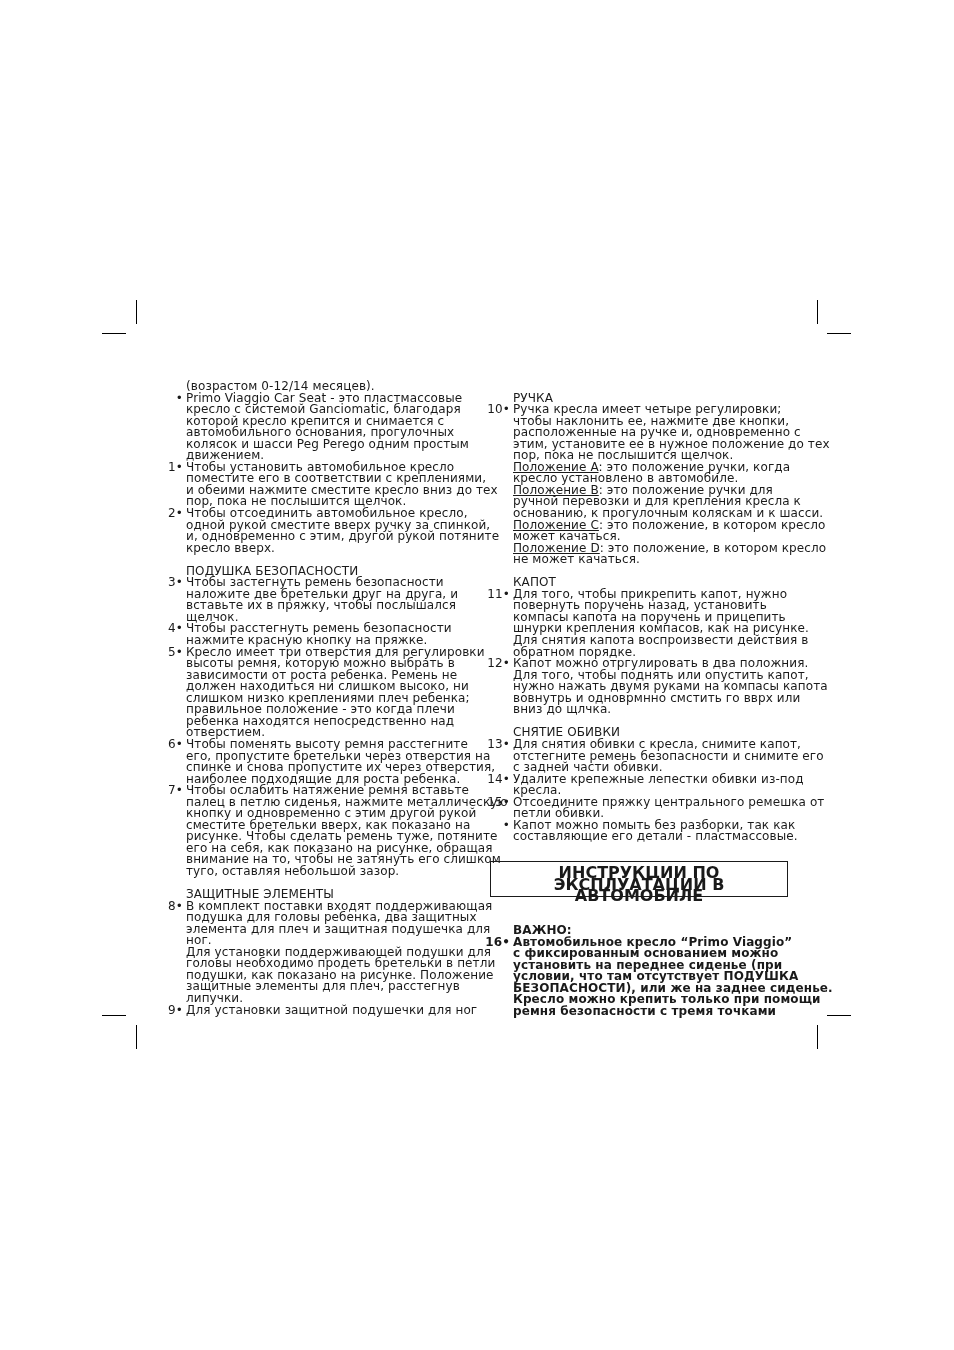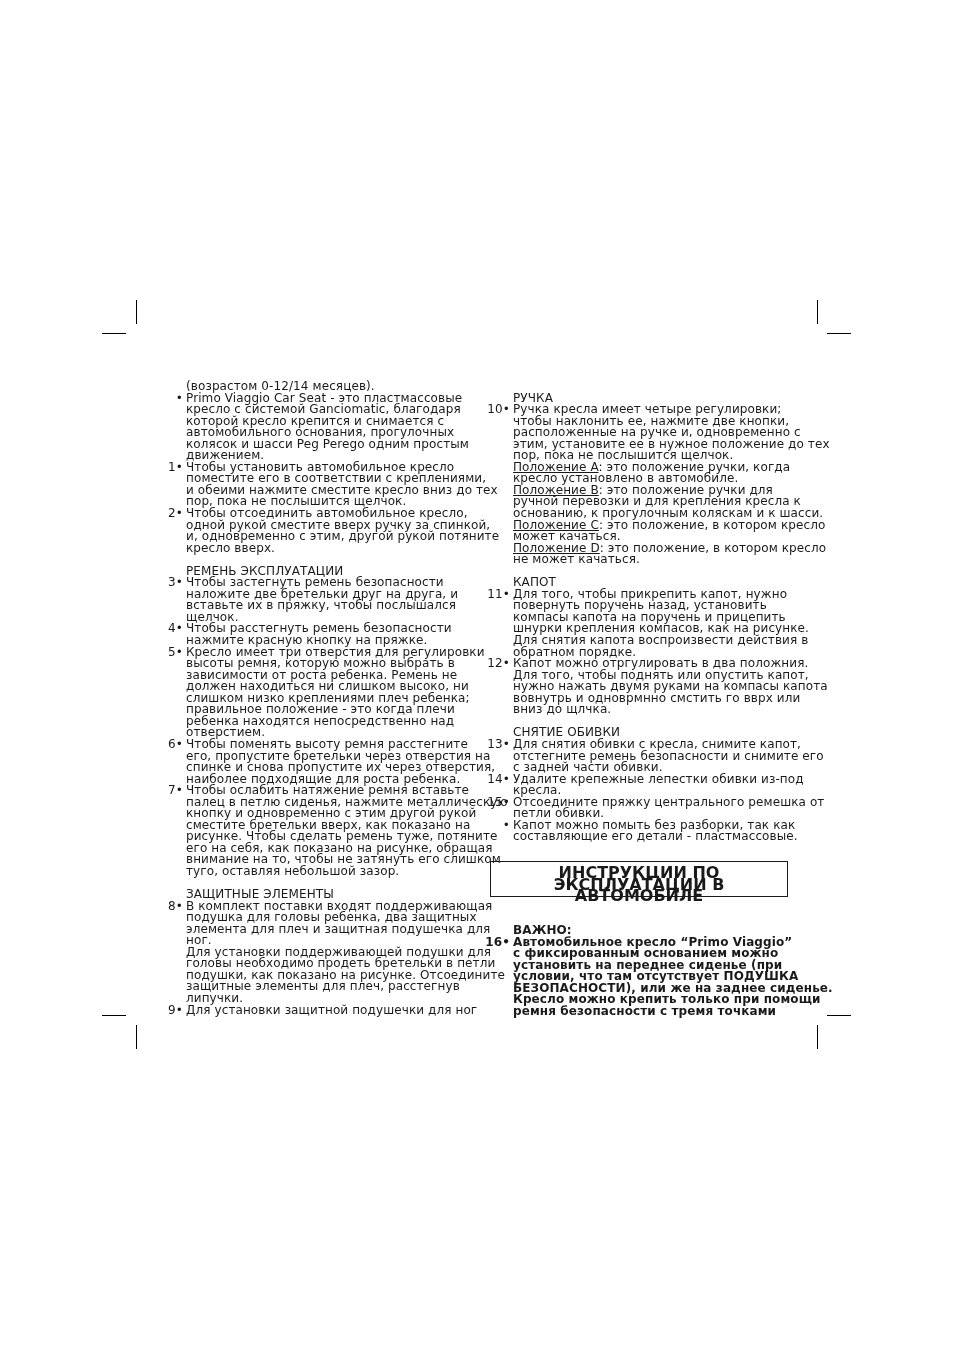--- a/index.html
+++ b/index.html
@@ -45,21 +45,21 @@
       <div class="line"><span class="num">1•</span><span>Чтобы установить автомобильное кресло</span></div>
       <div class="line"><span>поместите его в соответствии с креплениями,</span></div>
       <div class="line"><span>и обеими нажмите сместите кресло вниз до тех</span></div>
       <div class="line"><span>пор, пока не послышится щелчок.</span></div>
       <div class="line"><span class="num">2•</span><span>Чтобы отсоединить автомобильное кресло,</span></div>
       <div class="line"><span>одной рукой сместите вверх ручку за спинкой,</span></div>
       <div class="line"><span>и, одновременно с этим, другой рукой потяните</span></div>
       <div class="line"><span>кресло вверх.</span></div>
     </div>
   <div class="gap"></div>
-  <div class="line heading">РЕМЕНЬ ЭКСПЛУАТАЦИИ</div>
+  <div class="line heading">ПОДУШКА БЕЗОПАСНОСТИ</div>
   <div id="l-belt">
       <div class="line"><span class="num">3•</span><span>Чтобы застегнуть ремень безопасности</span></div>
       <div class="line"><span>наложите две бретельки друг на друга, и</span></div>
       <div class="line"><span>вставьте их в пряжку, чтобы послышался</span></div>
       <div class="line"><span>щелчок.</span></div>
       <div class="line"><span class="num">4•</span><span>Чтобы расстегнуть ремень безопасности</span></div>
       <div class="line"><span>нажмите красную кнопку на пряжке.</span></div>
       <div class="line"><span class="num">5•</span><span>Кресло имеет три отверстия для регулировки</span></div>
       <div class="line"><span>высоты ремня, которую можно выбрать в</span></div>
       <div class="line"><span>зависимости от роста ребенка. Ремень не</span></div>
@@ -83,21 +83,21 @@
     </div>
   <div class="gap"></div>
   <div class="line heading">ЗАЩИТНЫЕ ЭЛЕМЕНТЫ</div>
   <div id="l-protect">
       <div class="line"><span class="num">8•</span><span>В комплект поставки входят поддерживающая</span></div>
       <div class="line"><span>подушка для головы ребенка, два защитных</span></div>
       <div class="line"><span>элемента для плеч и защитная подушечка для</span></div>
       <div class="line"><span>ног.</span></div>
       <div class="line"><span>Для установки поддерживающей подушки для</span></div>
       <div class="line"><span>головы необходимо продеть бретельки в петли</span></div>
-      <div class="line"><span>подушки, как показано на рисунке. Отсоедините</span></div>
+      <div class="line"><span>подушки, как показано на рисунке. Положение</span></div>
       <div class="line"><span>защитные элементы для плеч, расстегнув</span></div>
       <div class="line"><span>липучки.</span></div>
       <div class="line"><span class="num">9•</span><span>Для установки защитной подушечки для ног</span></div>
     </div>
 </div>
 
 <div class="col right">
   <div class="gap"></div>
   <div class="line heading">РУЧКА</div>
   <div id="r-handle">

